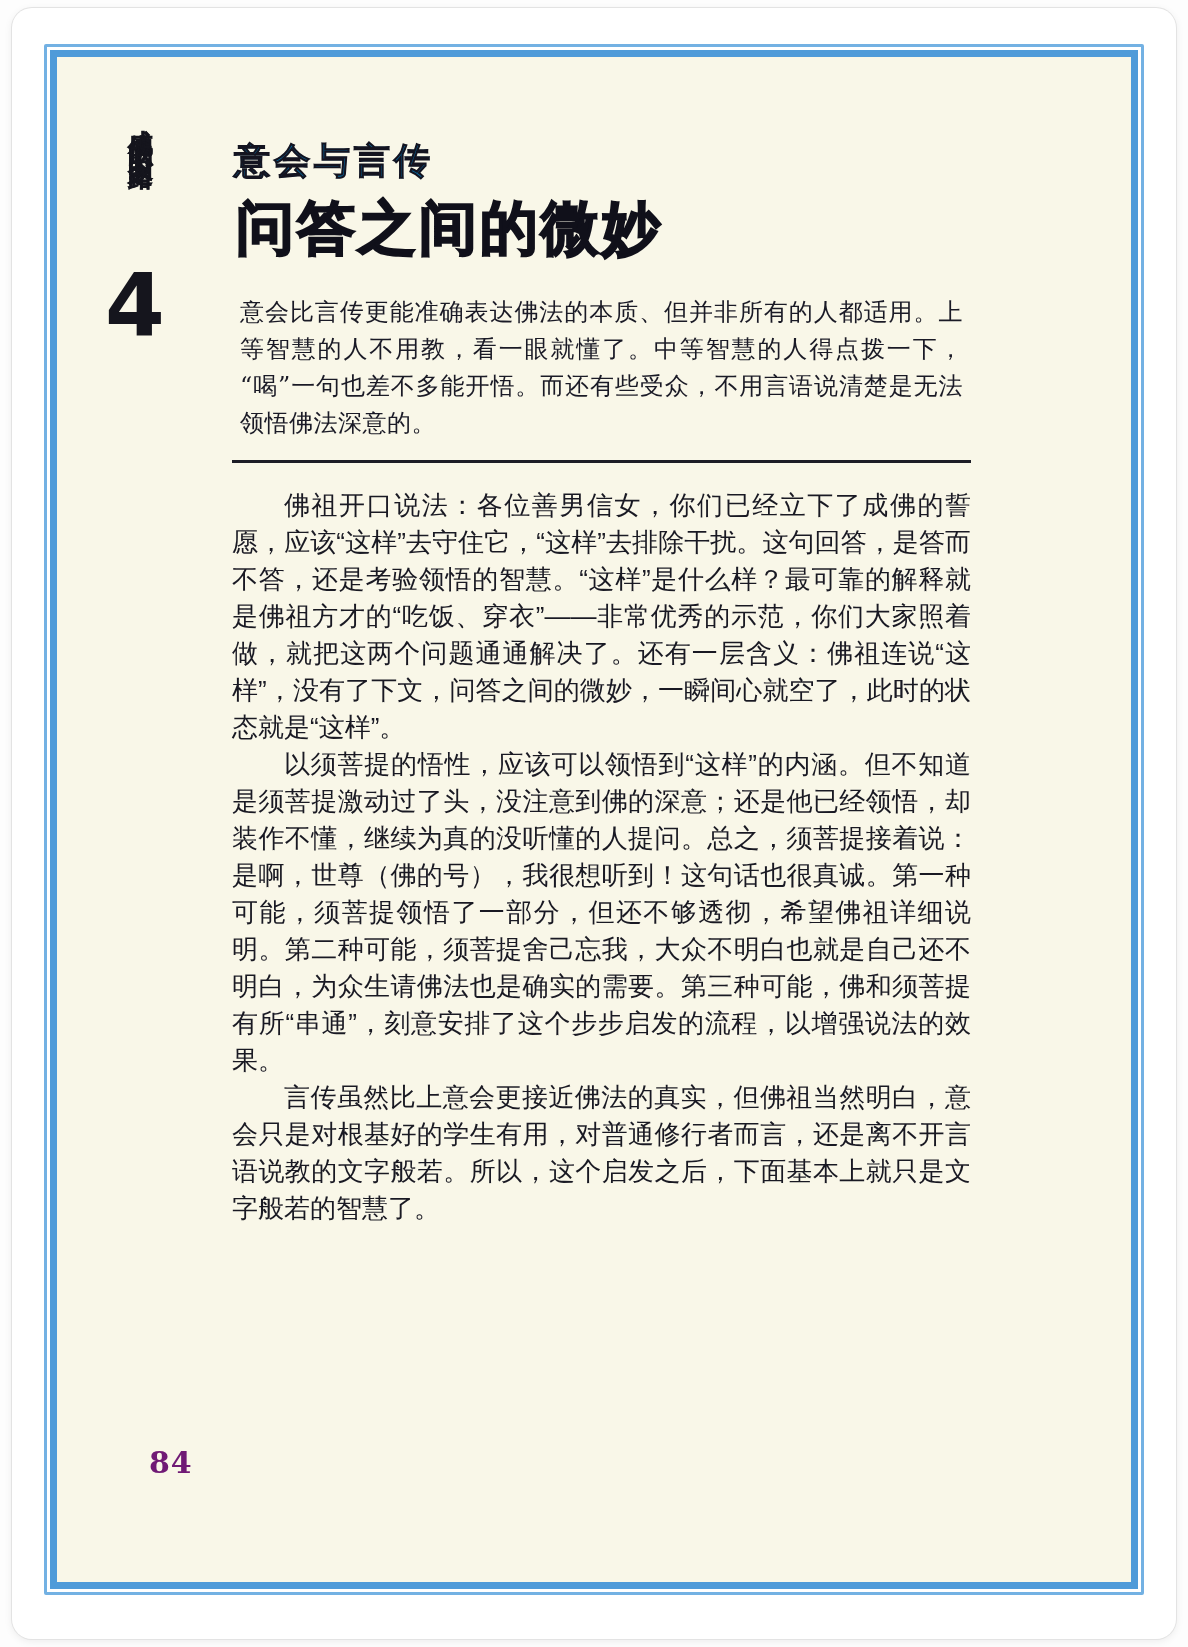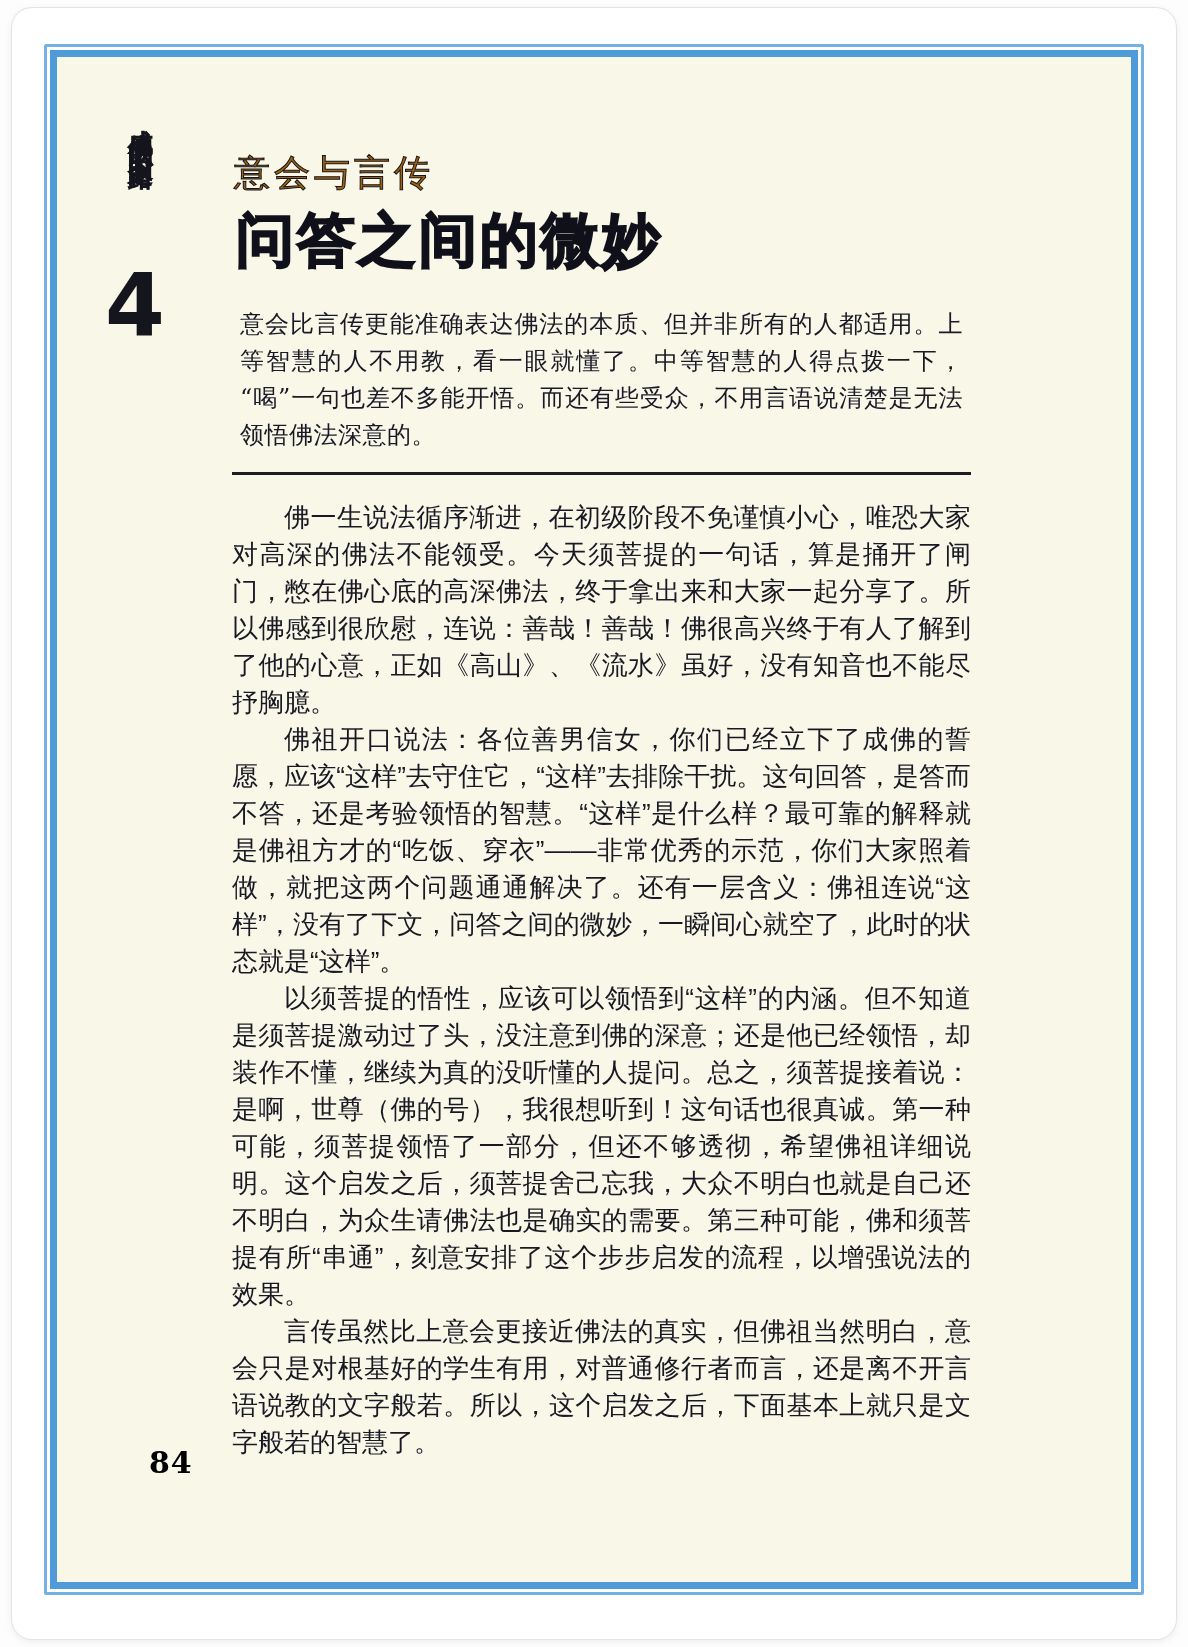--- a/index.html
+++ b/index.html
@@ -68,25 +68,25 @@
   }
   
   .main-col {
     position: absolute;
     left: 175px;
     right: 160px;
     top: 80px;
   }
   .kicker {
     font-size: 36px;
-    font-weight: 400;
+    font-weight: 700;
     letter-spacing: 4px;
-    color: #a16207;
+    color: #0369a1;
     -webkit-text-stroke: 1px #141420;
-    margin: 12px 0 10px 2px;
+    margin: 0 0 10px 2px;
   }
   .main-title {
     font-size: 58px;
     font-weight: 900;
     letter-spacing: 3px;
     color: #10101a;
     -webkit-text-stroke: 2px #10101a;
     margin: 0 0 34px 4px;
     line-height: 1.1;
   }
@@ -116,21 +116,21 @@
     margin: 0;
     text-indent: 2em;
   }
   .page-number {
     position: absolute;
     left: 92px;
     bottom: 102px;
     font-family: "DejaVu Serif", serif;
     font-size: 30px;
     font-weight: 700;
-    color: #000000;
+    color: #701a75;
     letter-spacing: 1px;
   }
 </style>
 </head>
 <body>
 
 <div class="stage">
   <div class="page-card">
     <div class="frame-outer">
       <div class="frame-inner">
@@ -143,23 +143,22 @@
           <div class="main-col">
             <div class="kicker">意会与言传</div>
 
             <h1 class="main-title">问答之间的微妙</h1>
 
             <p class="intro">意会比言传更能准确表达佛法的本质、但并非所有的人都适用。上等智慧的人不用教，看一眼就懂了。中等智慧的人得点拨一下，“喝”一句也差不多能开悟。而还有些受众，不用言语说清楚是无法领悟佛法深意的。</p>
 
             <hr class="divider">
 
             <div class="body-text">
-              <p>佛一生说法循序渐进，在初级阶段不免谨慎小心，唯恐大家对高深的佛法不能领受。今天须菩提的一句话，算是捅开了闸门，憋在佛心底的高深佛法，终于拿出来和大家一起分享了。所以佛感到很欣慰，连说：善哉！善哉！佛很高兴终于有人了解到了他的心意，正如《高山》、《流水》虽好，没有知音也不能尽抒胸臆。</p>
               <p>佛祖开口说法：各位善男信女，你们已经立下了成佛的誓愿，应该“这样”去守住它，“这样”去排除干扰。这句回答，是答而不答，还是考验领悟的智慧。“这样”是什么样？最可靠的解释就是佛祖方才的“吃饭、穿衣”——非常优秀的示范，你们大家照着做，就把这两个问题通通解决了。还有一层含义：佛祖连说“这样”，没有了下文，问答之间的微妙，一瞬间心就空了，此时的状态就是“这样”。</p>
-              <p>以须菩提的悟性，应该可以领悟到“这样”的内涵。但不知道是须菩提激动过了头，没注意到佛的深意；还是他已经领悟，却装作不懂，继续为真的没听懂的人提问。总之，须菩提接着说：是啊，世尊（佛的号），我很想听到！这句话也很真诚。第一种可能，须菩提领悟了一部分，但还不够透彻，希望佛祖详细说明。这个启发之后，须菩提舍己忘我，大众不明白也就是自己还不明白，为众生请佛法也是确实的需要。第三种可能，佛和须菩提有所“串通”，刻意安排了这个步步启发的流程，以增强说法的效果。</p>
+              <p>以须菩提的悟性，应该可以领悟到“这样”的内涵。但不知道是须菩提激动过了头，没注意到佛的深意；还是他已经领悟，却装作不懂，继续为真的没听懂的人提问。总之，须菩提接着说：是啊，世尊（佛的号），我很想听到！这句话也很真诚。第一种可能，须菩提领悟了一部分，但还不够透彻，希望佛祖详细说明。第二种可能，须菩提舍己忘我，大众不明白也就是自己还不明白，为众生请佛法也是确实的需要。第三种可能，佛和须菩提有所“串通”，刻意安排了这个步步启发的流程，以增强说法的效果。</p>
               <p>言传虽然比上意会更接近佛法的真实，但佛祖当然明白，意会只是对根基好的学生有用，对普通修行者而言，还是离不开言语说教的文字般若。所以，这个启发之后，下面基本上就只是文字般若的智慧了。</p>
             </div>
           </div>
 
           <div class="page-number">84</div>
 
         </div>
       </div>
     </div>
   </div>

